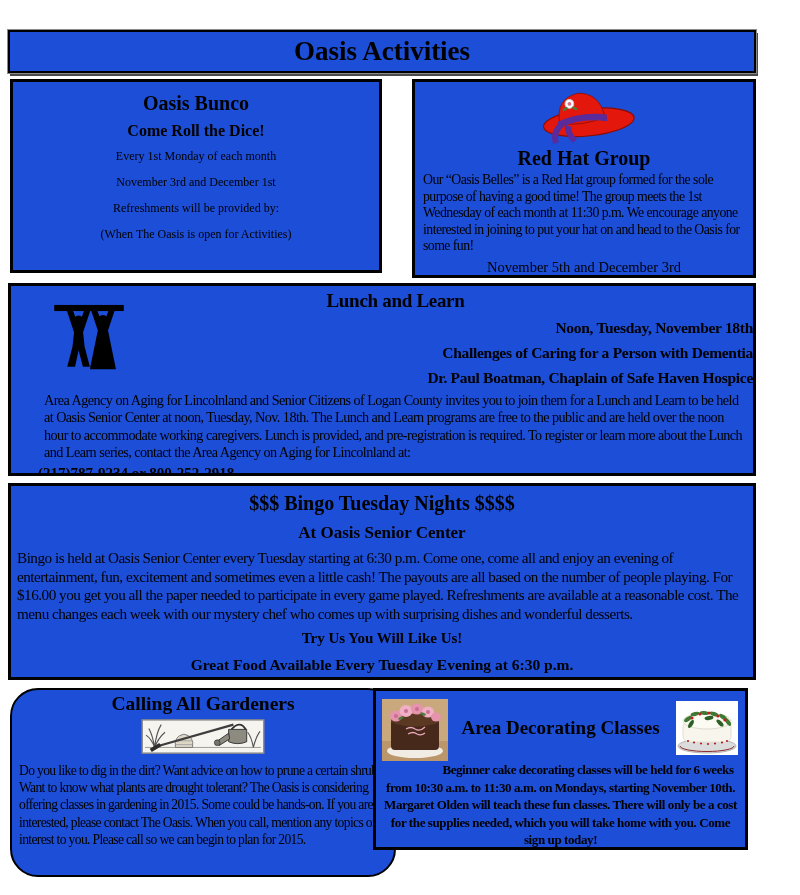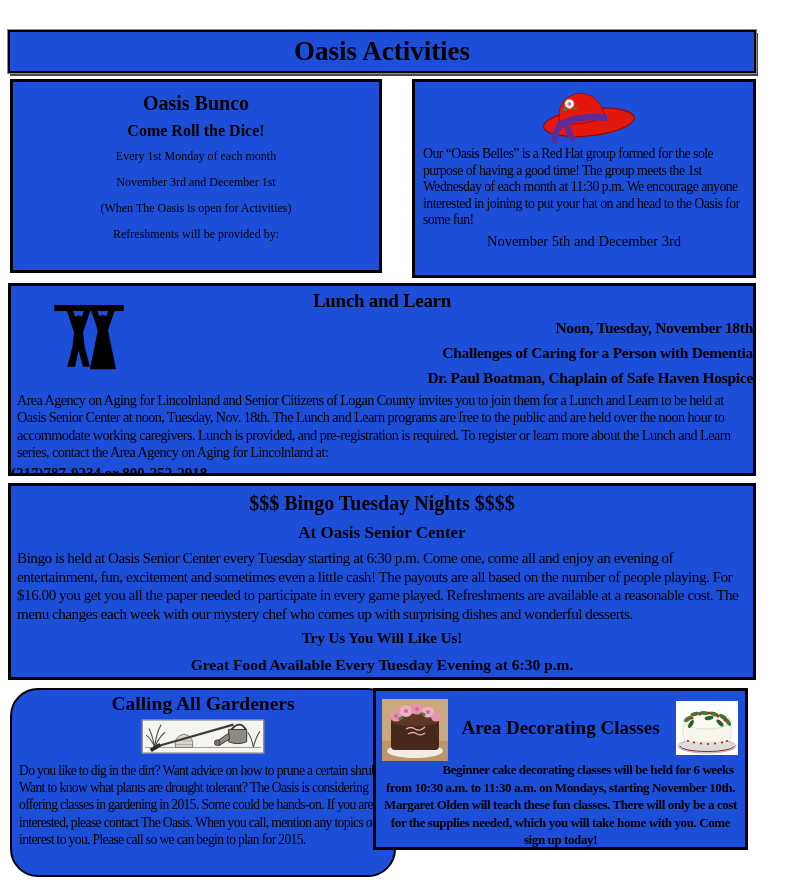--- a/index.html
+++ b/index.html
@@ -19,21 +19,21 @@
   #bunco-box .bl{font-size:16px;font-weight:bold;line-height:23px;}
   #bunco-box .rl{font-size:12px;line-height:23px;}
   #bunco-box div{text-align:center;margin-top:3px;}
   
   #redhat-box{left:412px;top:79px;width:344px;height:199px;padding:2px 8px 0 8px;}
   #redhat-box svg{display:block;margin:0 auto;}
   #redhat-title{font-size:20px;font-weight:bold;text-align:center;margin:1px 0 2px 0;}
   #redhat-body{font-size:13.8px;letter-spacing:-0.55px;line-height:16.6px;text-align:left;}
   #redhat-dates{font-size:14.5px;text-align:center;margin-top:4px;}
   
-  #ll-box{left:8px;top:283px;width:748px;height:193px;padding-top:4px;}
+  #ll-box{left:8px;top:283px;width:748px;height:193px;padding-top:4px;padding-left:27px;}
   #ll-people{position:absolute;left:38px;top:12px;}
   #ll-title{font-size:19px;font-weight:bold;text-align:center;letter-spacing:-0.3px;}
   .ll-sub{font-size:15.5px;font-weight:bold;text-align:right;margin-top:7px;letter-spacing:-0.3px;}
   #ll-body{font-size:14.2px;letter-spacing:-0.55px;line-height:17.4px;margin:5px 6px 0 6px;text-align:left;}
   #ll-phone{font-size:15px;font-weight:bold;margin-top:3px;}
   
   #bingo-box{left:8px;top:483px;width:748px;height:197px;padding-top:6px;}
   #bingo-title{font-size:20px;font-weight:bold;text-align:center;}
   #bingo-subtitle{font-size:17px;font-weight:bold;text-align:center;margin-top:8px;}
   #bingo-body{font-size:15.2px;letter-spacing:-0.5px;line-height:18.6px;margin:6px 6px 0 6px;text-align:left;}
@@ -57,39 +57,40 @@
 
 <div class="box hdr" id="header-box">
   <div id="page-title">Oasis Activities</div>
 </div>
 
 <div class="box" id="bunco-box">
   <div class="t">Oasis Bunco</div>
   <div class="bl">Come Roll the Dice!</div>
   <div class="rl">Every 1st Monday of each month</div>
   <div class="rl">November 3rd and December 1st</div>
+  <div class="rl">Refreshments will be provided by:</div>
   <div class="rl">(When The Oasis is open for Activities)</div>
-  <div class="rl">Refreshments will be provided by:</div>
 
 </div>
 
 <div class="box" id="redhat-box">
   <svg width="118" height="62" viewBox="0 0 120 64">
     <g transform="rotate(-6 60 30)">
       <ellipse cx="64" cy="40" rx="47" ry="14" fill="#e3170b" stroke="#8a0d05" stroke-width="1.2"></ellipse>
       <path d="M34,38 Q32,12 56,9 Q78,11 81,36 Q58,44 34,38 Z" fill="#e3170b" stroke="#8a0d05" stroke-width="0.8"></path>
       <path d="M32,36 Q57,28 83,34 L83,41 Q57,34 32,43 Z" fill="#5a2b9a"></path>
       <circle cx="46" cy="19" r="4.5" fill="#fff" stroke="#c9c9c9"></circle>
       <circle cx="46" cy="19" r="2" fill="#d86a8a"></circle>
       <ellipse cx="41" cy="24" rx="3" ry="1.4" fill="#4d7a3c" transform="rotate(-30 41 24)"></ellipse>
       <ellipse cx="51" cy="24" rx="3" ry="1.4" fill="#4d7a3c" transform="rotate(30 51 24)"></ellipse>
     </g>
     <path d="M34,40 Q24,50 28,62 L34,60 Q31,50 40,43 Z" fill="#5a2b9a"></path>
     <path d="M40,42 Q40,54 49,61 L53,56 Q46,51 47,44 Z" fill="#5a2b9a"></path>
   </svg>
+  <div id="redhat-title">Red Hat Group</div>
   <div id="redhat-body">Our “Oasis Belles” is a Red Hat group formed for the sole purpose of having a good time! The group meets the 1st Wednesday of each month at 11:30 p.m.  We  encourage anyone interested in joining to put your hat on and head to the Oasis for some fun!</div>
   <div id="redhat-dates">November 5th and December 3rd</div>
 </div>
 
 <div class="box" id="ll-box">
   <svg id="ll-people" width="80" height="80" viewBox="0 0 92 88" fill="#000">
     <rect x="6" y="6" width="80" height="7"></rect>
     <polygon points="20,11 27,11 34,30 41,11 48,11 39,38 29,38"></polygon>
     <circle cx="34" cy="24" r="6"></circle>
     <path d="M29,36 L39,36 L41,54 L47,77 L39,77 L34,58 L30,77 L21,77 L27,54 Z"></path>

